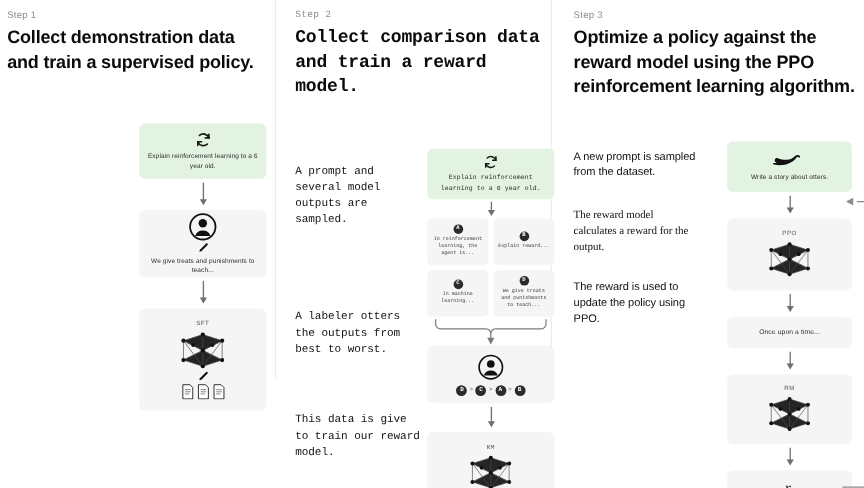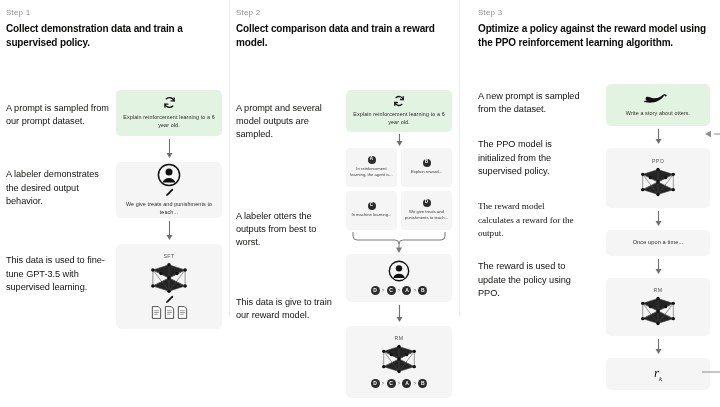--- a/index.html
+++ b/index.html
@@ -12,25 +12,25 @@
   }
   .board{position:relative;width:720px;height:316px;box-sizing:border-box;}
 
   
   .divider{position:absolute;top:0;bottom:0;width:1px;background:#ededed;}
   .divider.d1{left:229px;}
   .divider.d2{left:459px;}
 
   .col{position:absolute;top:0;height:407px;box-sizing:border-box;padding:8px 10px 0 6px;}
   .col.c1{left:0px;width:229px;}
-  .col.c2{left:230px;width:229px;}
+  .col.c2{left:240px;width:229px;font-family:Liberation Mono, monospace;}
   .col.c3{left:460px;width:260px;margin-left:12px;}
 
   .step-label{font-size:8px;color:#8e8e8e;letter-spacing:.2px;margin:0 0 5px 0;font-weight:400;}
-  .step-title{font-size:10px;font-weight:700;line-height:1.38;letter-spacing:-.15px;margin:0;color:#0b0b0a;}
+  .step-title{font-size:15px;font-weight:700;line-height:1.38;letter-spacing:-.15px;margin:0;color:#0b0b0a;}
 
   
   .body{position:relative;margin-top:14px;height:330px;}
   .captions{position:absolute;left:0;top:0;width:104px;}
   .flow{position:absolute;top:0;}
   .c1 .flow,.c2 .flow{left:110px;width:106px;}
   .c3 .flow{left:128px;width:104px;}
 
   .caption{font-size:9.2px;line-height:1.45;color:#12120f;letter-spacing:-.05px;}
 
@@ -74,25 +74,20 @@
 <div class="board">
 
   <div class="divider d1"></div>
   <div class="divider d2"></div>
 
   <div class="col c1">
     <div class="step-label">Step 1</div>
     <div class="step-title">Collect demonstration data and train a supervised policy.</div>
 
     <div class="body">
-      <div class="captions">
-        <div class="caption" style="margin-top:38px;">A prompt is sampled from our prompt dataset.</div>
-        <div class="caption" style="margin-top:40px;">A labeler demonstrates the desired output behavior.</div>
-        <div class="caption" style="margin-top:46px;">This data is used to fine-tune GPT-3.5 with supervised learning.</div>
-      </div>
 
       <div class="flow">
 
         <div class="card green" style="height:46px;margin-top:26px;">
           <span>
             <svg class="icon" width="13" height="13" viewBox="0 0 24 24" fill="none" stroke="#1a1a1a" stroke-width="2.6" stroke-linecap="round">
               <path d="M20.5 9A9 9 0 0 0 6 5.3"></path>
                 <path d="M3.5 15A9 9 0 0 0 18 18.7"></path>
               <path d="M20.5 3.5V9h-5.5"></path>
                 <path d="M3.5 20.5V15H9"></path>
@@ -297,21 +292,20 @@
     </div>
   </div>
 
   <div class="col c3">
     <div class="step-label">Step 3</div>
     <div class="step-title">Optimize a policy against the reward model using the PPO reinforcement learning algorithm.</div>
 
     <div class="body" style="margin-top:8px;">
       <div class="captions">
         <div class="caption" style="margin-top:32px;">A new prompt is sampled from the dataset.</div>
-        <div class="caption" style="margin-top:22px;">The PPO model is initialized from the supervised policy.</div>
         <div class="caption" style="margin-top:22px;font-family:Liberation Serif, serif;">The reward model calculates a reward for the output.</div>
         <div class="caption" style="margin-top:20px;">The reward is used to update the policy using PPO.</div>
       </div>
 
       <div class="flow">
 
         <div class="card green" style="height:42px;margin-top:26px;">
           <span>
             <svg class="icon" width="28" height="13" viewBox="0 0 56 26" fill="#111">
               <path d="M2 20c4 1 9 1.6 14 1.2 6-.5 11-2.4 16-5.6 3-1.9 5.4-4.2 7-6.8.7-1.2 2.3-1.5 3.3-.5.8.8 2.1.7 2.8-.2.6-.8.5-1.9-.3-2.5-2.3-1.8-5.5-1.5-7.6.6-1.6 1.6-3.4 2.9-5.4 3.9-4.2 2-8.8 2.6-13.3 2.2-3.6-.3-7.1-1.3-10.4-2.6-1.9-.8-4 .2-4.7 2.1-.8 2 .2 4.2 2.2 5 .6.2 1.2.4 1.8.5-2 .2-3.9.4-5.8.3C1.1 17.5.4 18 .3 18.8c-.1.7.4 1.4 1.2 1.5z"></path>

